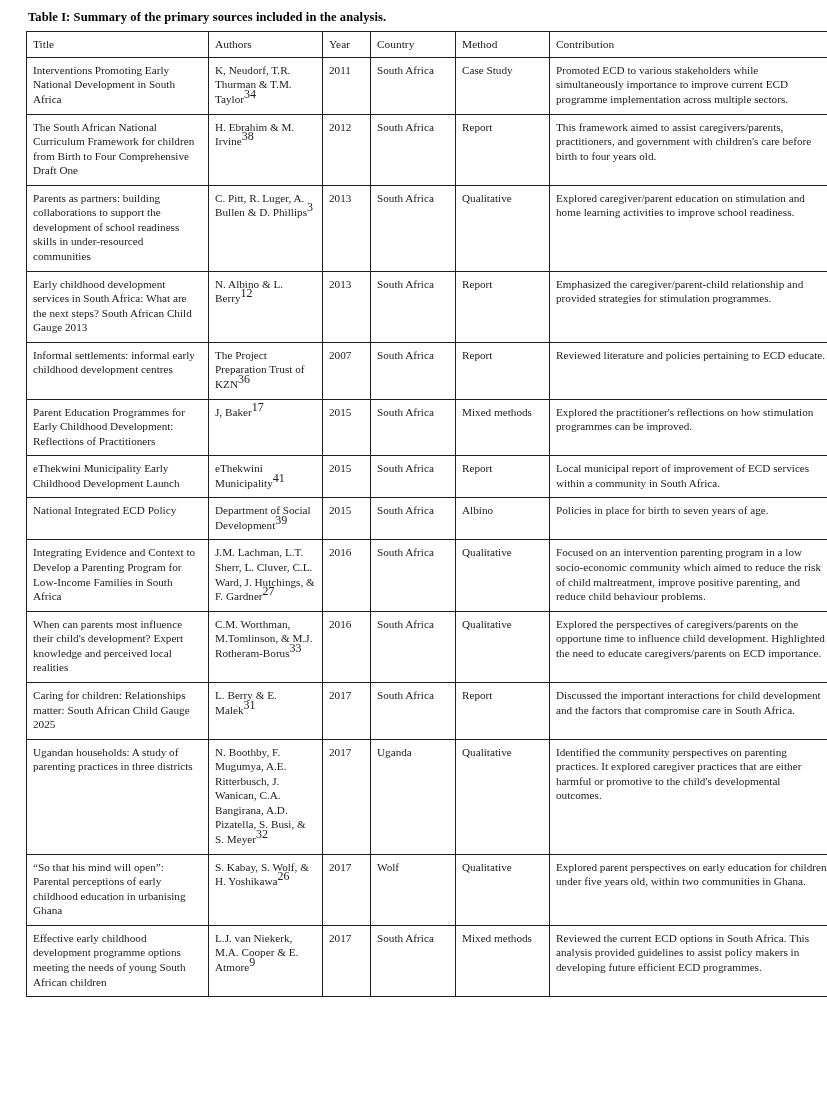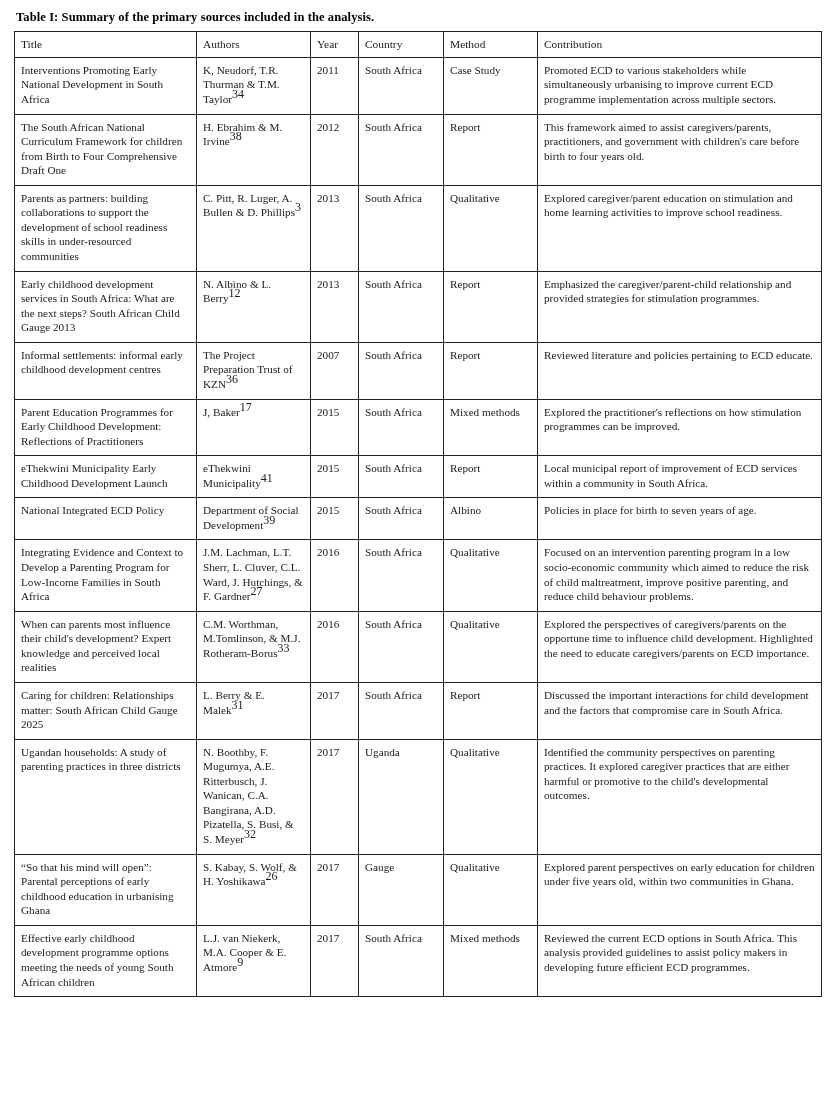--- a/index.html
+++ b/index.html
@@ -9,21 +9,21 @@
   }
   body {
     width: 827px;
     min-height: 1107px;
     font-family: "Liberation Serif", serif;
     color: #1a1a1a;
   }
   .page {
     width: 827px;
     box-sizing: border-box;
-    padding: 10px 10px 8px 14px;
+    padding: 10px 10px 8px 26px;
   }
   .table-caption {
     font-family: "Liberation Serif", serif;
     font-size: 12.5px;
     font-weight: bold;
     color: #000000;
     margin: 0 0 6px 2px;
     letter-spacing: 0.1px;
   }
   table.summary {
@@ -101,21 +101,21 @@
           <td>
             <span class="cell-text">2011</span>
           </td>
           <td>
             <span class="cell-text">South Africa</span>
           </td>
           <td>
             <span class="cell-text">Case Study</span>
           </td>
           <td>
-            <span class="cell-text">Promoted ECD to various stakeholders while simultaneously urbanising to improve current ECD programme implementation across multiple sectors.</span>
+            <span class="cell-text">Promoted ECD to various stakeholders while simultaneously importance to improve current ECD programme implementation across multiple sectors.</span>
           </td>
         </tr>
         <tr>
           <td>
             <span class="cell-text">The South African National Curriculum Framework for children from Birth to Four Comprehensive Draft One</span>
           </td>
           <td>
             <span class="cell-text">H. Ebrahim &amp; M. Irvine<sup>38</sup></span>
           </td>
           <td>
@@ -335,21 +335,21 @@
           <td>
             <span class="cell-text">“So that his mind will open”: Parental perceptions of early childhood education in urbanising Ghana</span>
           </td>
           <td>
             <span class="cell-text">S. Kabay, S. Wolf, &amp; H. Yoshikawa<sup>26</sup></span>
           </td>
           <td>
             <span class="cell-text">2017</span>
           </td>
           <td>
-            <span class="cell-text">Gauge</span>
+            <span class="cell-text">Wolf</span>
           </td>
           <td>
             <span class="cell-text">Qualitative</span>
           </td>
           <td>
             <span class="cell-text">Explored parent perspectives on early education for children under five years old, within two communities in Ghana.</span>
           </td>
         </tr>
         <tr>
           <td>

